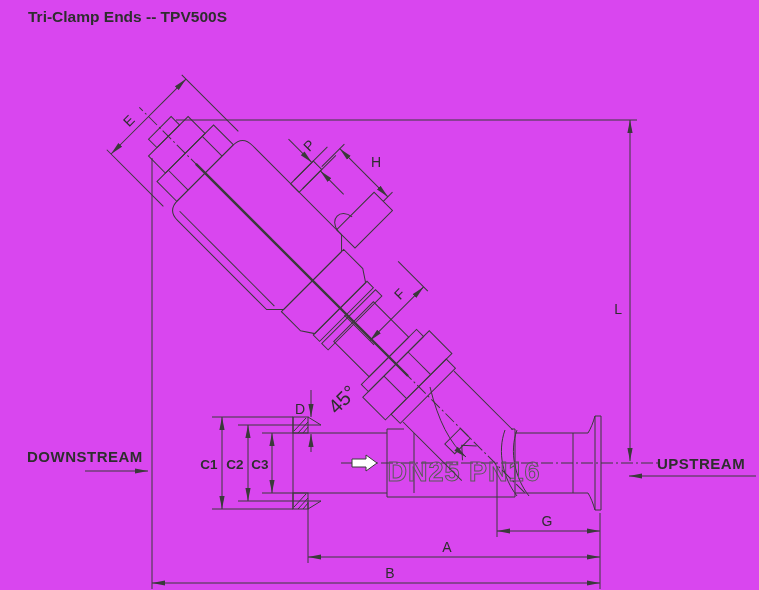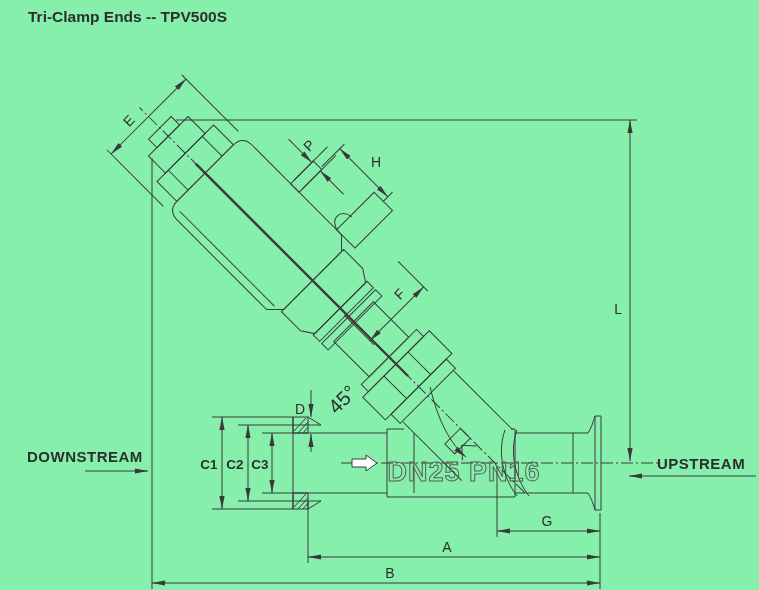--- a/index.html
+++ b/index.html
@@ -1,16 +1,16 @@
 <!DOCTYPE html>
 <html><head>
 <meta charset="utf-8">
 <style>
   html,body{margin:0;padding:0;background:#ffffff;}
-  .canvas{position:relative;width:759px;height:590px;background:#86efac;overflow:hidden;
+  .canvas{position:relative;width:759px;height:590px;background:#d946ef;overflow:hidden;
           font-family:"Liberation Sans", sans-serif;color:#2e2e2e;}
   .title{position:absolute;left:28px;top:8px;font-size:15.5px;font-weight:bold;color:#2e2e2e;}
   svg{position:absolute;left:0;top:0;}
   svg text{font-family:"Liberation Sans", sans-serif;fill:#2e2e2e;}
   .dim{font-size:14px;}
   .dimb{font-size:13.5px;font-weight:bold;}
   .flow{font-size:15px;font-weight:bold;letter-spacing:0.5px;}
   .mark{font-size:27px;font-weight:bold;fill:none;stroke:#5a5a5a;stroke-width:1px;letter-spacing:1px;}
   .ang{font-size:20px;}
   .ln, .lnf{stroke:#3a3a3a;stroke-width:1;fill:none;}

